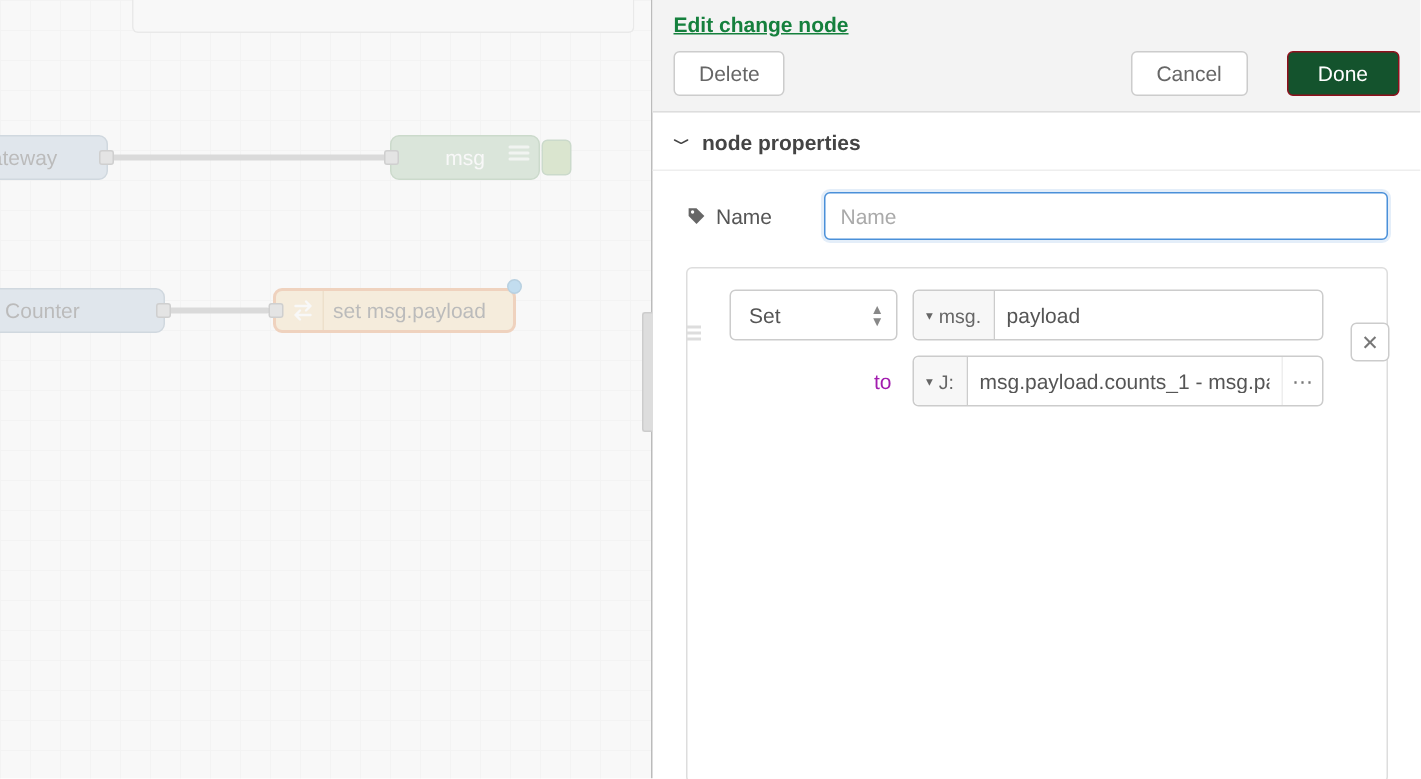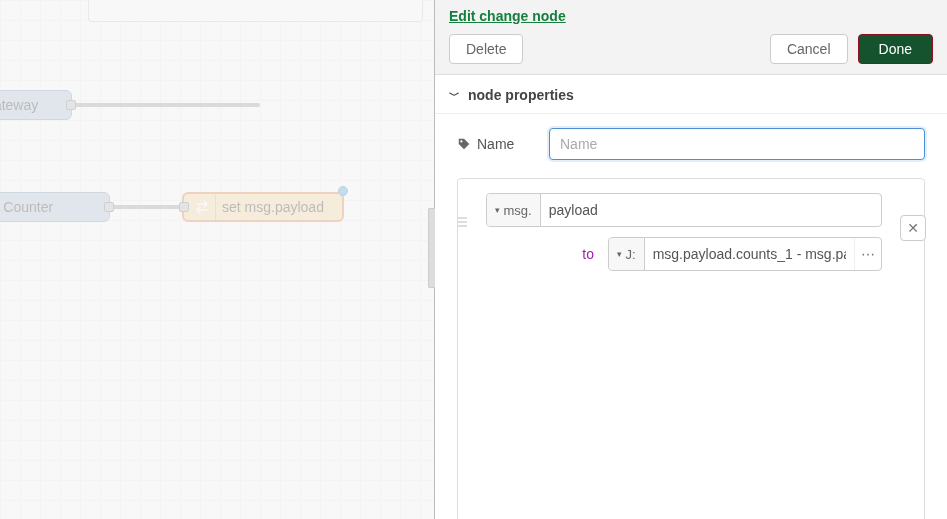--- a/index.html
+++ b/index.html
@@ -50,21 +50,21 @@
   .link2 { left: 110px; top: 205px; width: 70px; }
 
   
   .sidebar { width: 513px; height: 519px; background: #fff; border-left: 1px solid #bbb; display: flex; flex-direction: column; position: relative; }
   .drag-handle { position: absolute; left: -7px; top: 40%; width: 7px; height: 80px; background: #ddd; border-radius: 2px 0 0 2px; border:1px solid #ccc; border-right:none;}
   .sb-header { background: #f3f3f3; border-bottom: 1px solid #ddd; padding: 8px 14px 10px; }
   .sb-title { font-weight: 600; color: #15803d; margin-bottom: 10px; font-size: 14px; text-decoration: underline; }
   .sb-buttons { display: flex; justify-content: space-between; align-items:center; }
   .btn { border: 1px solid #ccc; background: #fff; color: #666; border-radius: 4px; padding: 6px 16px; font-size: 14px; cursor: pointer; }
   .btn-done { background: #14532d; border-color: #8f0f1c; color: #fff; font-weight: 500; padding: 6px 20px; }
-  .btn-group { display:flex; gap:10px;align-items:center; }
+  .btn-group { display:flex; gap:26px;align-items:center; }
 
   .accordion { display:flex; align-items:center; gap:8px; padding: 12px 14px 10px; border-bottom:1px solid #eee; font-weight:600; color:#444; cursor:pointer;}
   .accordion .chev { font-size: 11px; }
 
   .form-area { padding: 14px 22px; flex:1; overflow:auto; }
   .form-row { display:flex; align-items:center; gap:12px; margin-bottom: 18px; }
   .form-label { width: 80px; display:flex; align-items:center; gap:6px; color:#555; }
   .text-input {
     flex:1; border:1px solid #4a90d9; border-radius:4px; padding:7px 10px; font-size:14px; color:#555;
     outline: none; box-shadow: 0 0 0 2px rgba(74,144,217,0.15);
@@ -99,20 +99,30 @@
   <div class="canvas-tab"></div>
 
   <div class="link link1"></div>
   <div class="link link2"></div>
 
   <div class="node node-gateway">
     <span>Gateway</span>
     <div class="port out"></div>
   </div>
 
+  <div class="node node-msg">
+    <div class="port in"></div>
+    <span>msg</span>
+    <div class="bars">
+        <span></span>
+        <span></span>
+        <span></span>
+      </div>
+    <div class="node-msg-inner"></div>
+  </div>
 
   <div class="node node-counter">
     <span>nnel Counter</span>
     <div class="port out"></div>
   </div>
 
   <div class="node node-change">
     <div class="icon-cell">
       <svg width="16" height="16" viewBox="0 0 16 16">
           <path d="M3 5 L13 5 M10 2 L13 5 L10 8 M13 11 L3 11 M6 8 L3 11 L6 14" stroke="#fff" stroke-width="1.6" fill="none" stroke-linecap="round" stroke-linejoin="round"></path>
@@ -162,20 +172,27 @@
 
 
     <div class="rules-box">
       <div class="rule-grip">
           <span></span>
           <span></span>
           <span></span>
         </div>
 
       <div class="rule-row" style="padding-left:14px; padding-right:28px;">
+        <div class="select-like">
+          <span>Set</span>
+          <div class="updown">
+              <span>▲</span>
+              <span>▼</span>
+            </div>
+        </div>
         <div class="typed-input">
           <div class="ti-btn">
             <span class="caret">▾</span>
             <span>msg.</span>
           </div>
           <input value="payload" style="">
         </div>
       </div>
 
       <div class="rule-row" style="padding-left:14px; padding-right:28px;">

